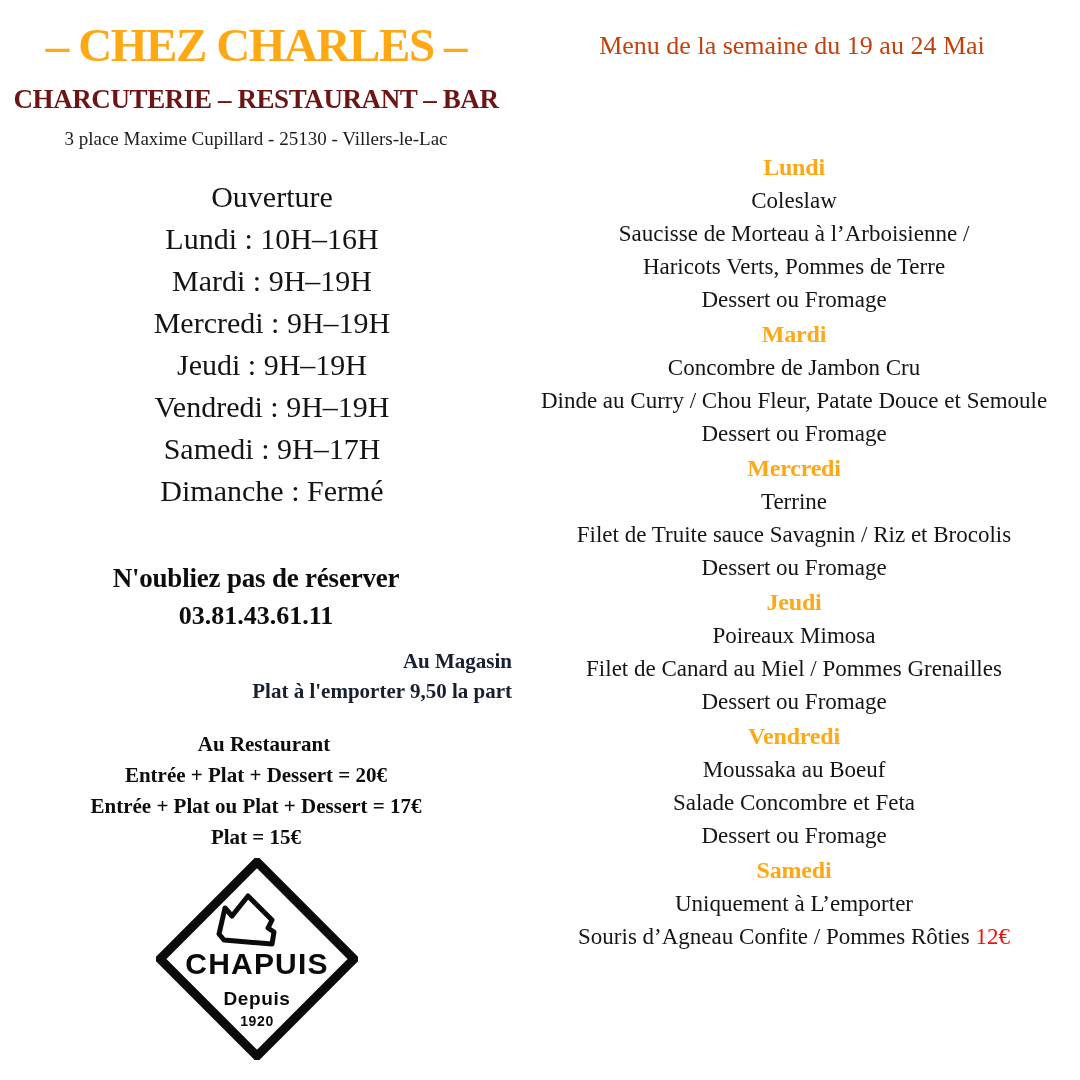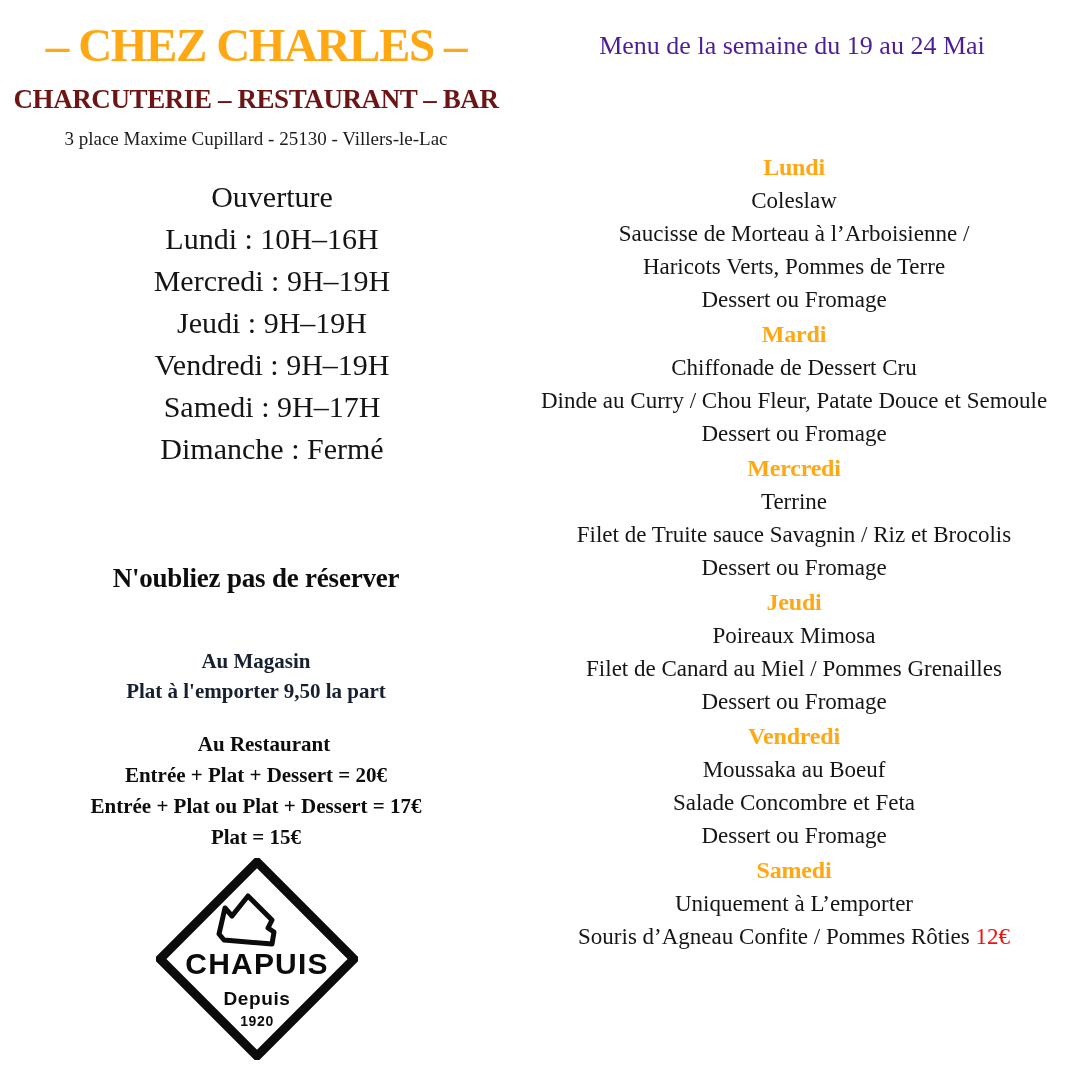--- a/index.html
+++ b/index.html
@@ -119,21 +119,21 @@
     line-height: 38px;
     color: #0d0d0d;
   }
 
   
   .shop-block {
     position: absolute;
     left: 0;
     top: 646px;
     width: 512px;
-    text-align: center;
+    text-align: right;
   }
 
   .shop-heading {
     font-family: "Liberation Serif", "DejaVu Serif", serif;
     font-weight: 700;
     font-size: 21px;
     line-height: 30px;
     color: #17202e;
   }
 
@@ -193,21 +193,21 @@
     height: 1080px;
   }
 
   .menu-header {
     position: absolute;
     left: -4px;
     top: 31px;
     width: 568px;
     text-align: center;
     font-size: 26px;
-    color: #4c1d95;
+    color: #c2410c;
     white-space: nowrap;
   }
 
   .menu-list {
     position: absolute;
     left: -2px;
     top: 150px;
     width: 568px;
     text-align: center;
   }
@@ -243,30 +243,32 @@
     <div class="brand-title">– CHEZ CHARLES –</div>
 
     <div class="brand-subtitle">CHARCUTERIE – RESTAURANT – BAR</div>
 
     <div class="brand-address">3 place Maxime Cupillard - 25130 - Villers-le-Lac</div>
 
     <div class="hours-block">
       <div class="hours-title">Ouverture</div>
       <div id="hours-lines">
           <div class="hours-line">Lundi : 10H–16H</div>
+          <div class="hours-line">Mardi : 9H–19H</div>
           <div class="hours-line">Mercredi : 9H–19H</div>
           <div class="hours-line">Jeudi : 9H–19H</div>
           <div class="hours-line">Vendredi : 9H–19H</div>
           <div class="hours-line">Samedi : 9H–17H</div>
           <div class="hours-line">Dimanche : Fermé</div>
         </div>
     </div>
 
     <div class="reserve-block">
       <div class="reserve-heading">N'oubliez pas de réserver</div>
+      <div class="reserve-phone">03.81.43.61.11</div>
     </div>
 
     <div class="shop-block">
       <div class="shop-heading">Au Magasin</div>
       <div class="shop-line">Plat à l'emporter  9,50 la part</div>
     </div>
 
     <div class="resto-block">
       <div class="resto-heading">Au Restaurant</div>
       <div id="resto-lines">
@@ -297,21 +299,21 @@
     <div class="menu-list" id="menu-list">
         <div class="day-group">
           <div class="day-name" style="color: rgb(255, 168, 19);">Lundi</div>
           <div class="dish"><span>Coleslaw</span></div>
           <div class="dish"><span>Saucisse de Morteau à l’Arboisienne /</span></div>
           <div class="dish"><span>Haricots Verts, Pommes de Terre</span></div>
           <div class="dish"><span>Dessert ou Fromage</span></div>
         </div>
         <div class="day-group">
           <div class="day-name" style="color: rgb(255, 168, 19);">Mardi</div>
-          <div class="dish"><span>Chiffonade de Dessert Cru</span></div>
+          <div class="dish"><span>Concombre de Jambon Cru</span></div>
           <div class="dish"><span>Dinde au Curry / Chou Fleur, Patate Douce et Semoule</span></div>
           <div class="dish"><span>Dessert ou Fromage</span></div>
         </div>
         <div class="day-group">
           <div class="day-name" style="color: rgb(255, 168, 19);">Mercredi</div>
           <div class="dish"><span>Terrine</span></div>
           <div class="dish"><span>Filet de Truite sauce Savagnin / Riz et Brocolis</span></div>
           <div class="dish"><span>Dessert ou Fromage</span></div>
         </div>
         <div class="day-group">

